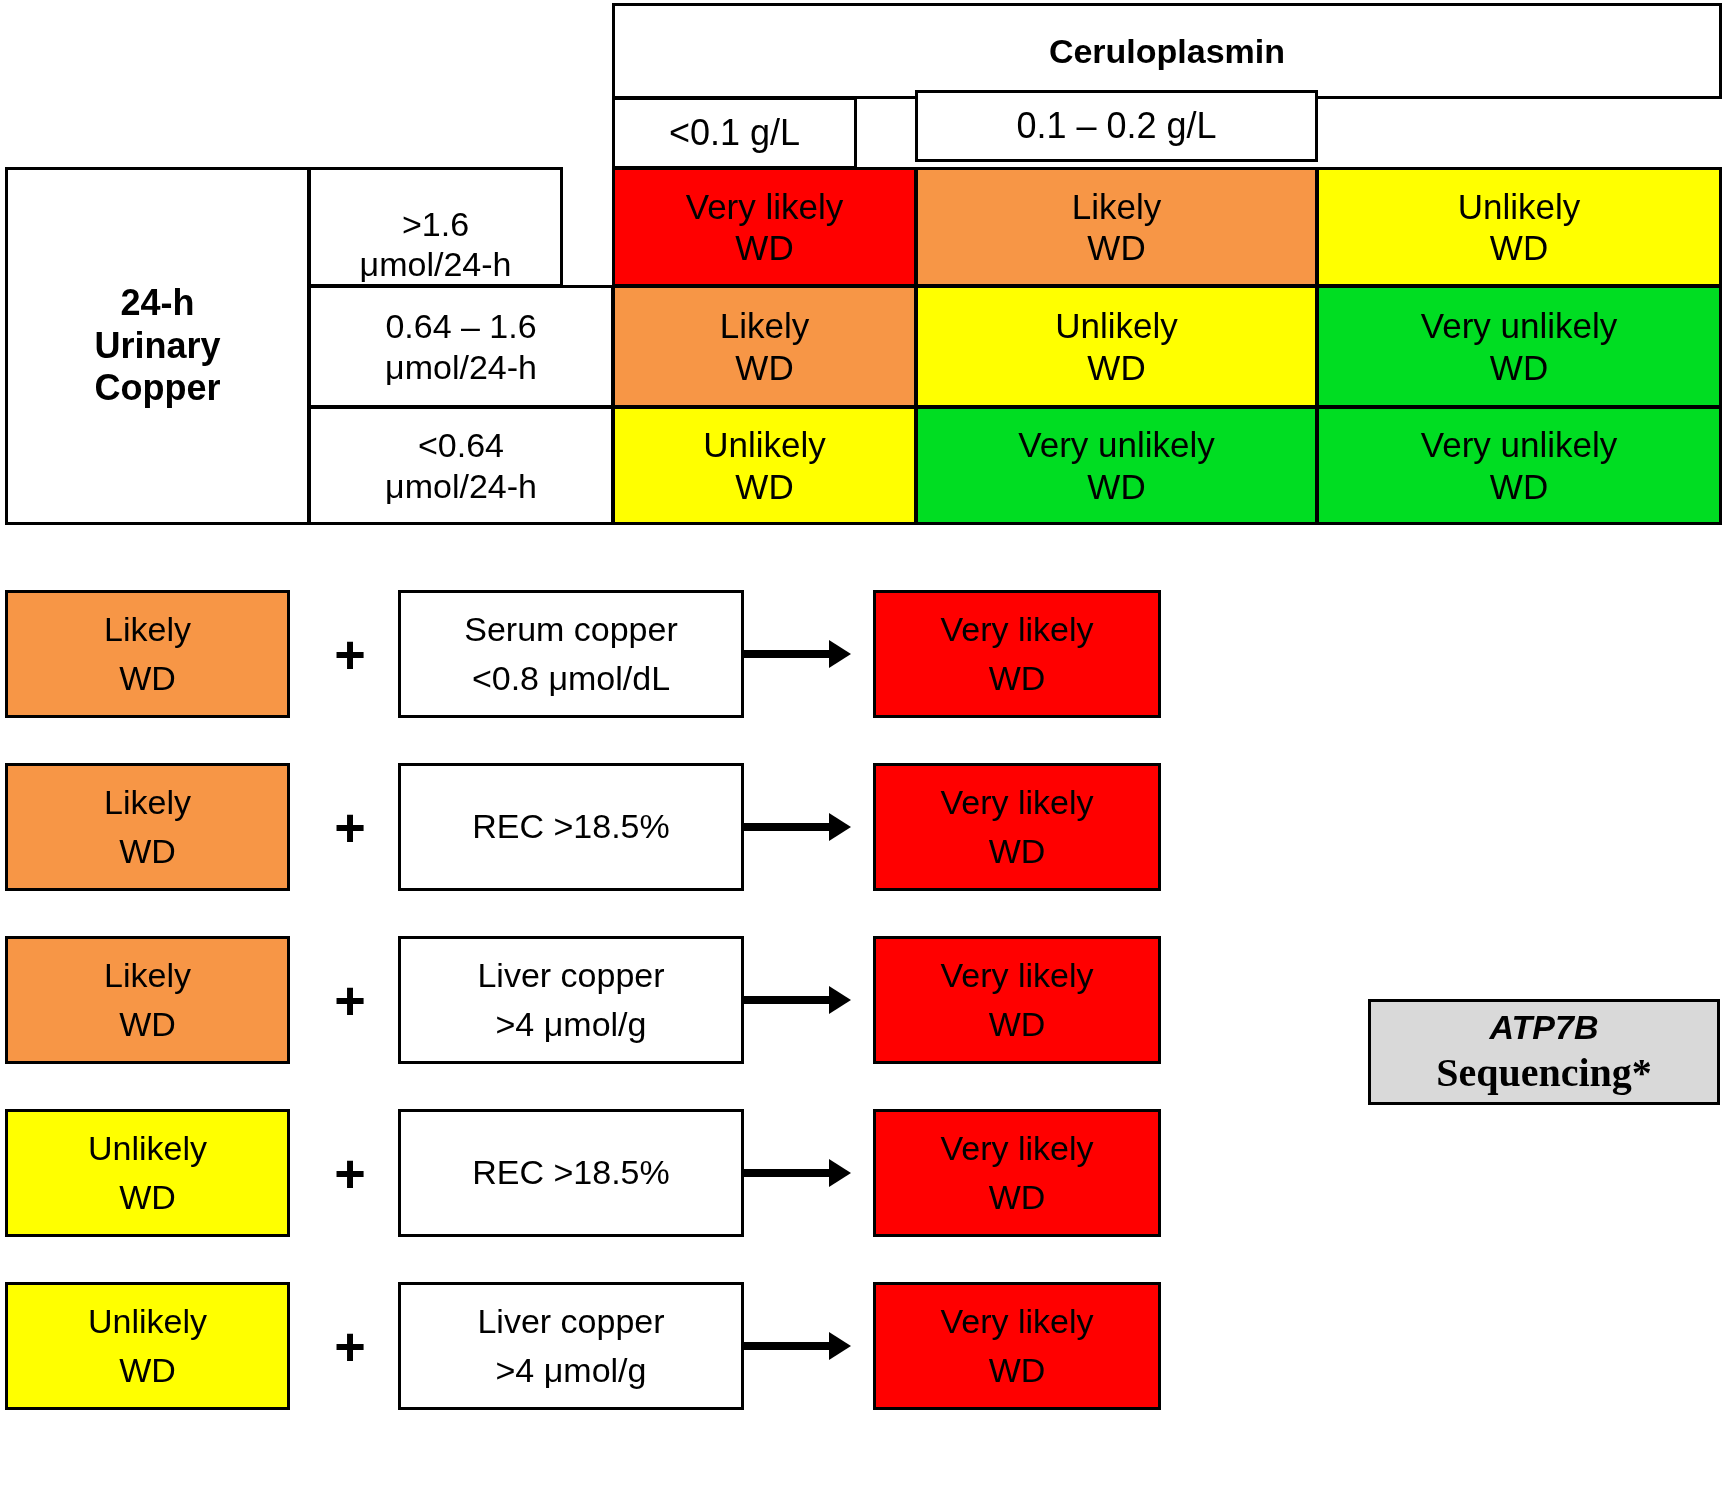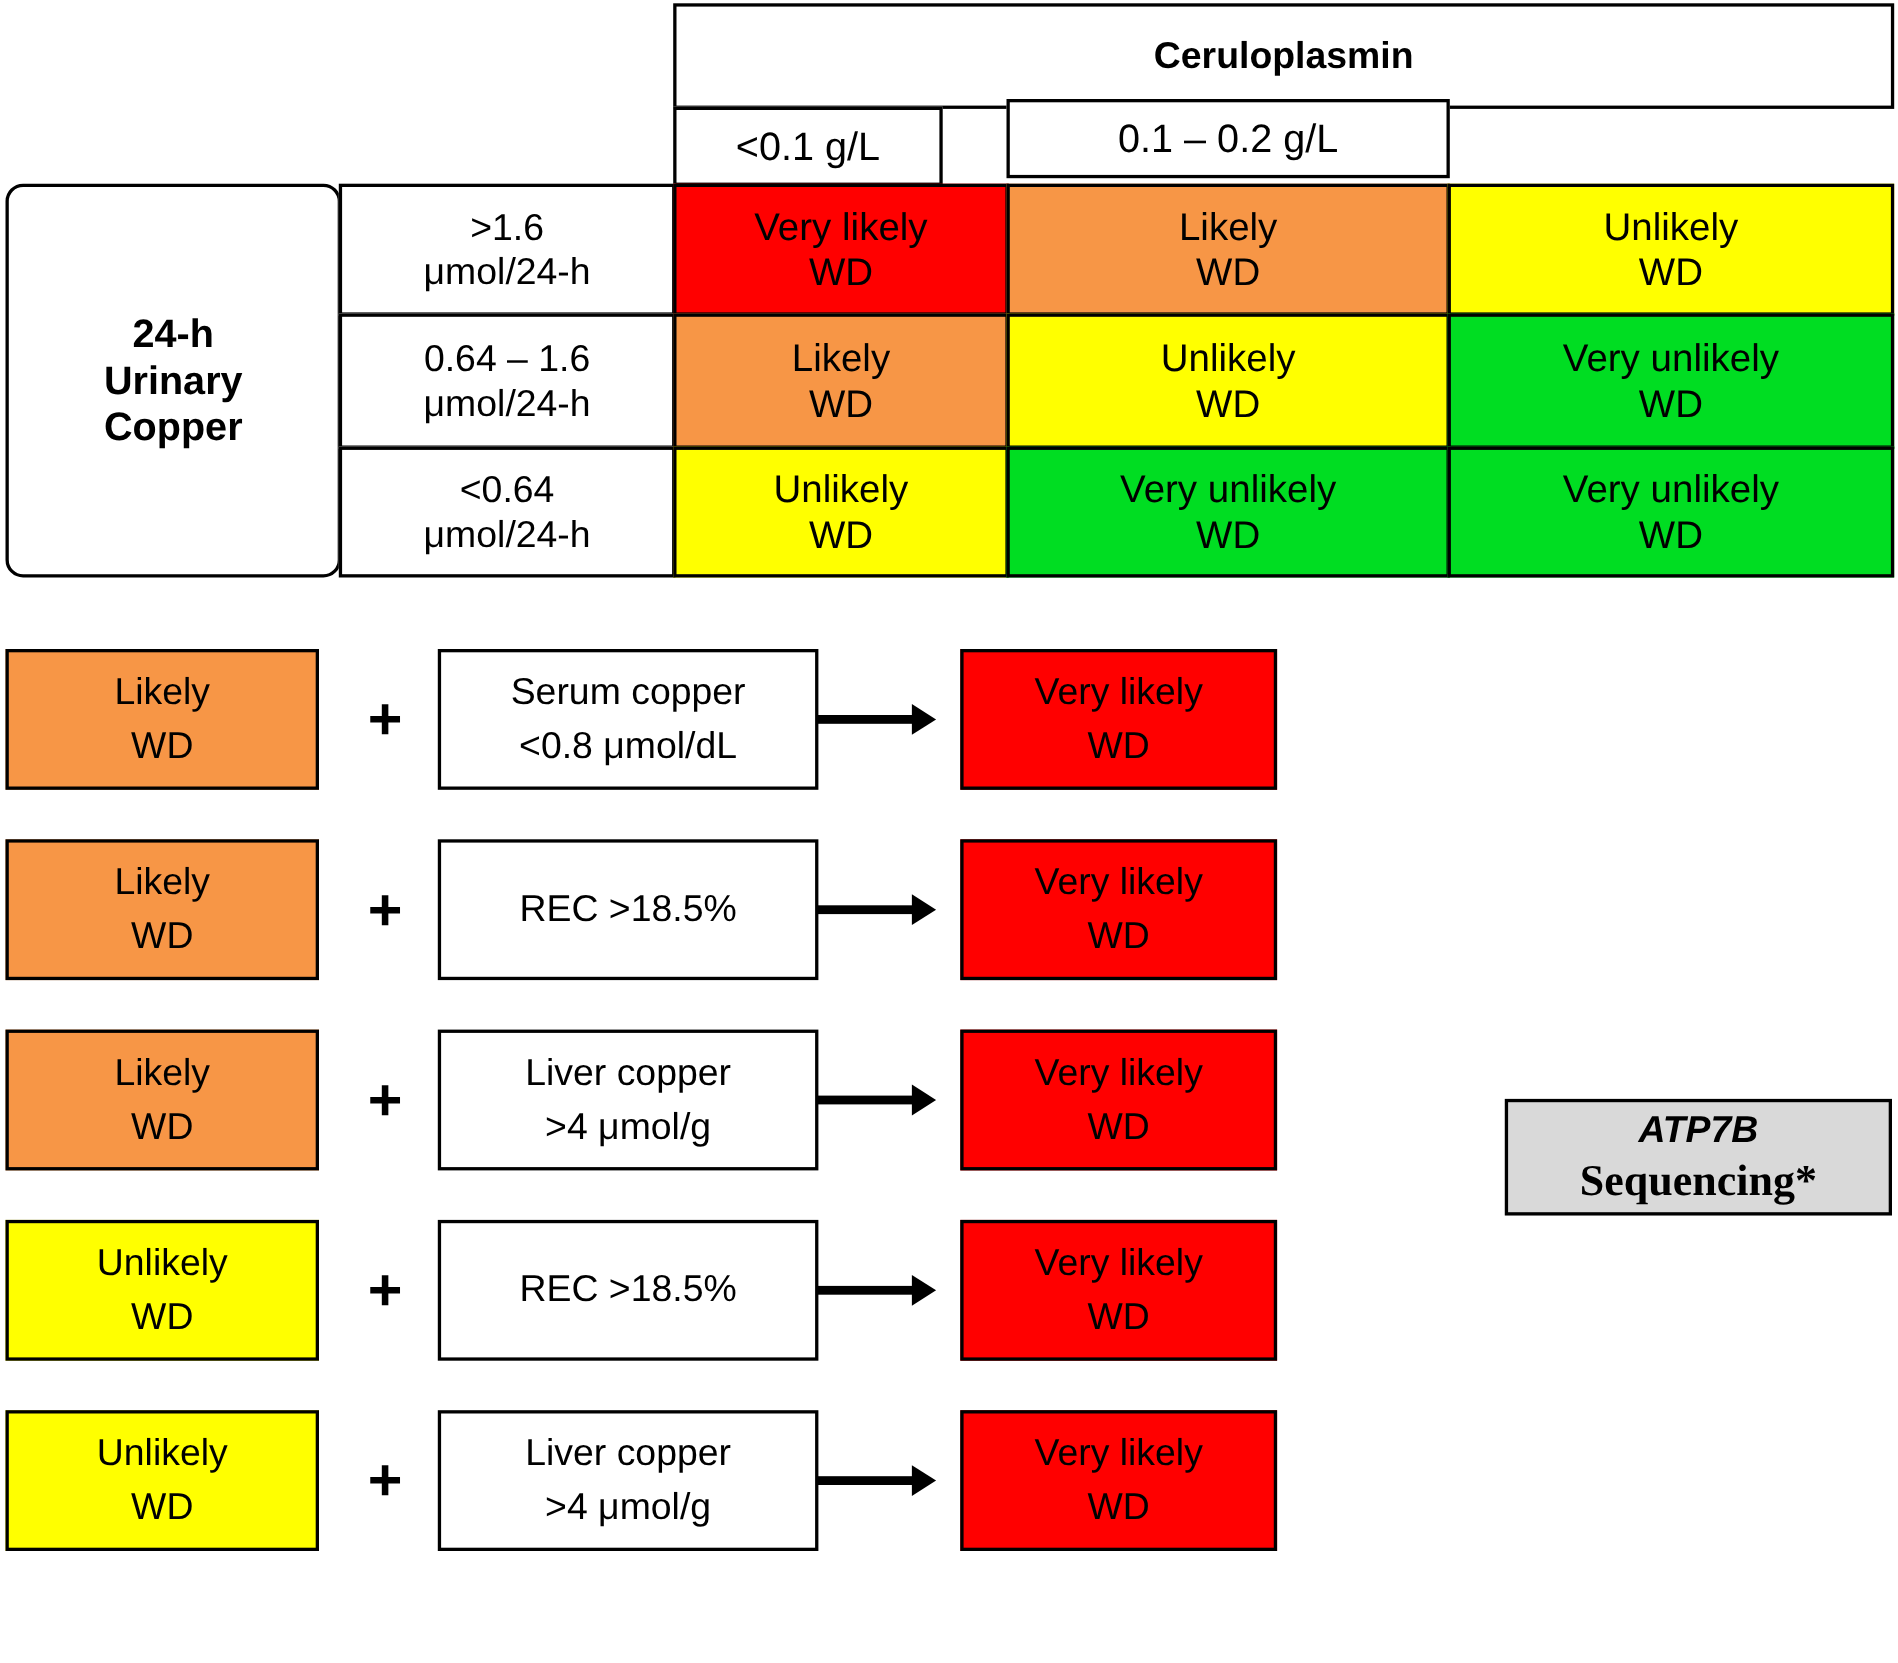--- a/index.html
+++ b/index.html
@@ -175,27 +175,27 @@
     <span class="ln">Ceruloplasmin</span>
   </div>
 
   <div class="cell hdr-sub" style="left:612px; top:97px; width:245px; height:72px; background:#ffffff;">
     <span class="ln">&lt;0.1 g/L</span>
   </div>
   <div class="cell hdr-sub" style="left:915px; top:90px; width:403px; height:72px; background:#ffffff;">
     <span class="ln">0.1 – 0.2 g/L</span>
   </div>
 
-  <div class="cell rowstub-main" style="left:5px; top:167px; width:305px; height:358px; background:#ffffff;border-radius:16px;">
+  <div class="cell rowstub-main" style="left:5px; top:167px; width:305px; height:358px; background:#ffffff;">
     <span class="ln">24-h</span>
     <span class="ln">Urinary</span>
     <span class="ln">Copper</span>
   </div>
 
-  <div class="cell rowstub-sub" style="left:308px; top:167px; width:306px; height:120px; background:#ffffff;">
+  <div class="cell rowstub-sub" style="left:308px; top:167px; width:255px; height:120px; background:#ffffff;justify-content:flex-end;">
     <span class="ln">&gt;1.6</span>
     <span class="ln">μmol/24-h</span>
   </div>
   <div class="cell rowstub-sub" style="left:308px; top:285px; width:306px; height:123px; background:#ffffff;">
     <span class="ln">0.64 – 1.6</span>
     <span class="ln">μmol/24-h</span>
   </div>
   <div class="cell rowstub-sub" style="left:308px; top:406px; width:306px; height:119px; background:#ffffff;">
     <span class="ln">&lt;0.64</span>
     <span class="ln">μmol/24-h</span>

